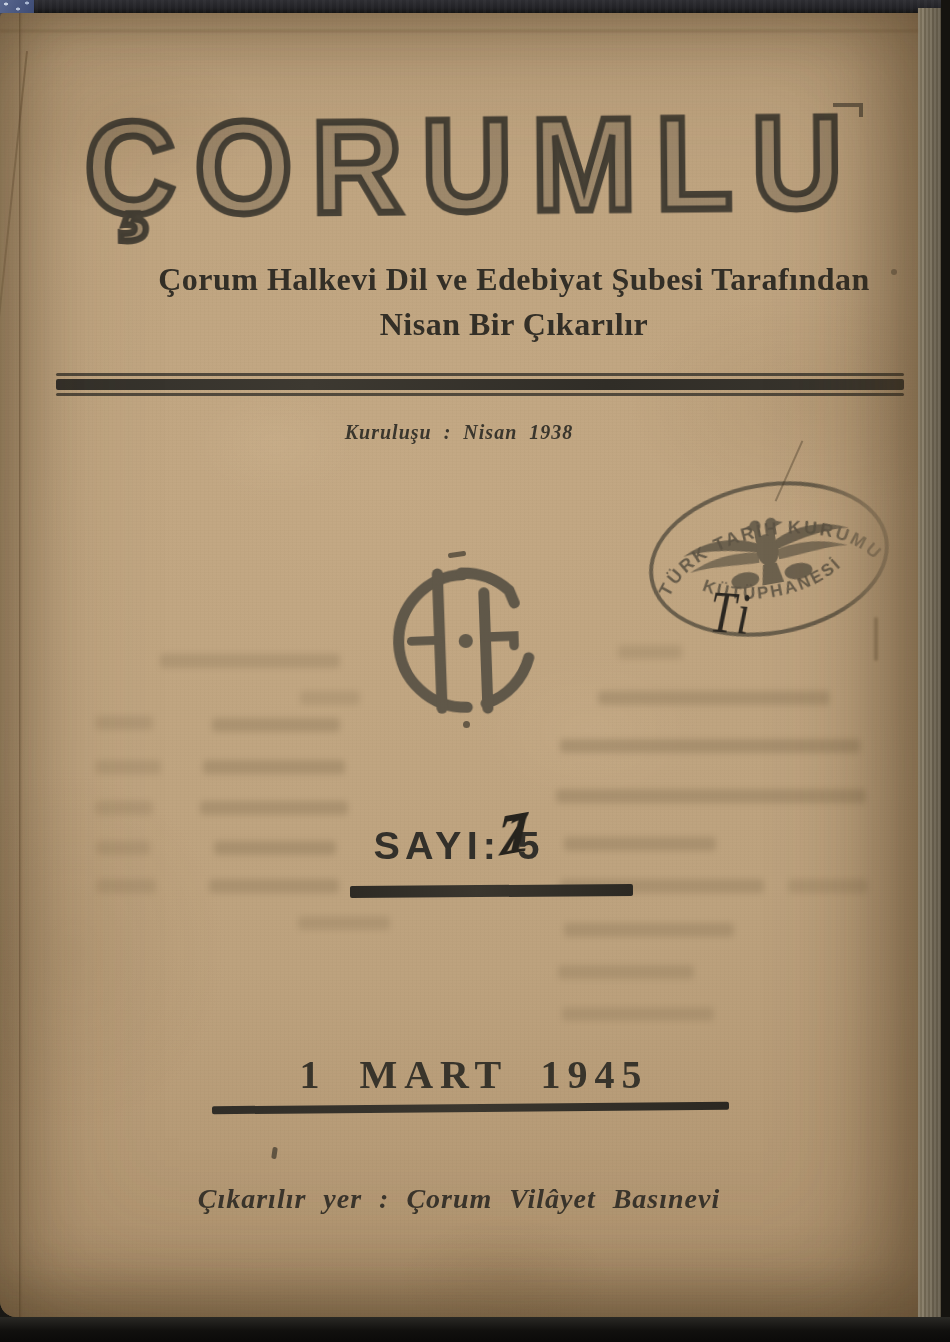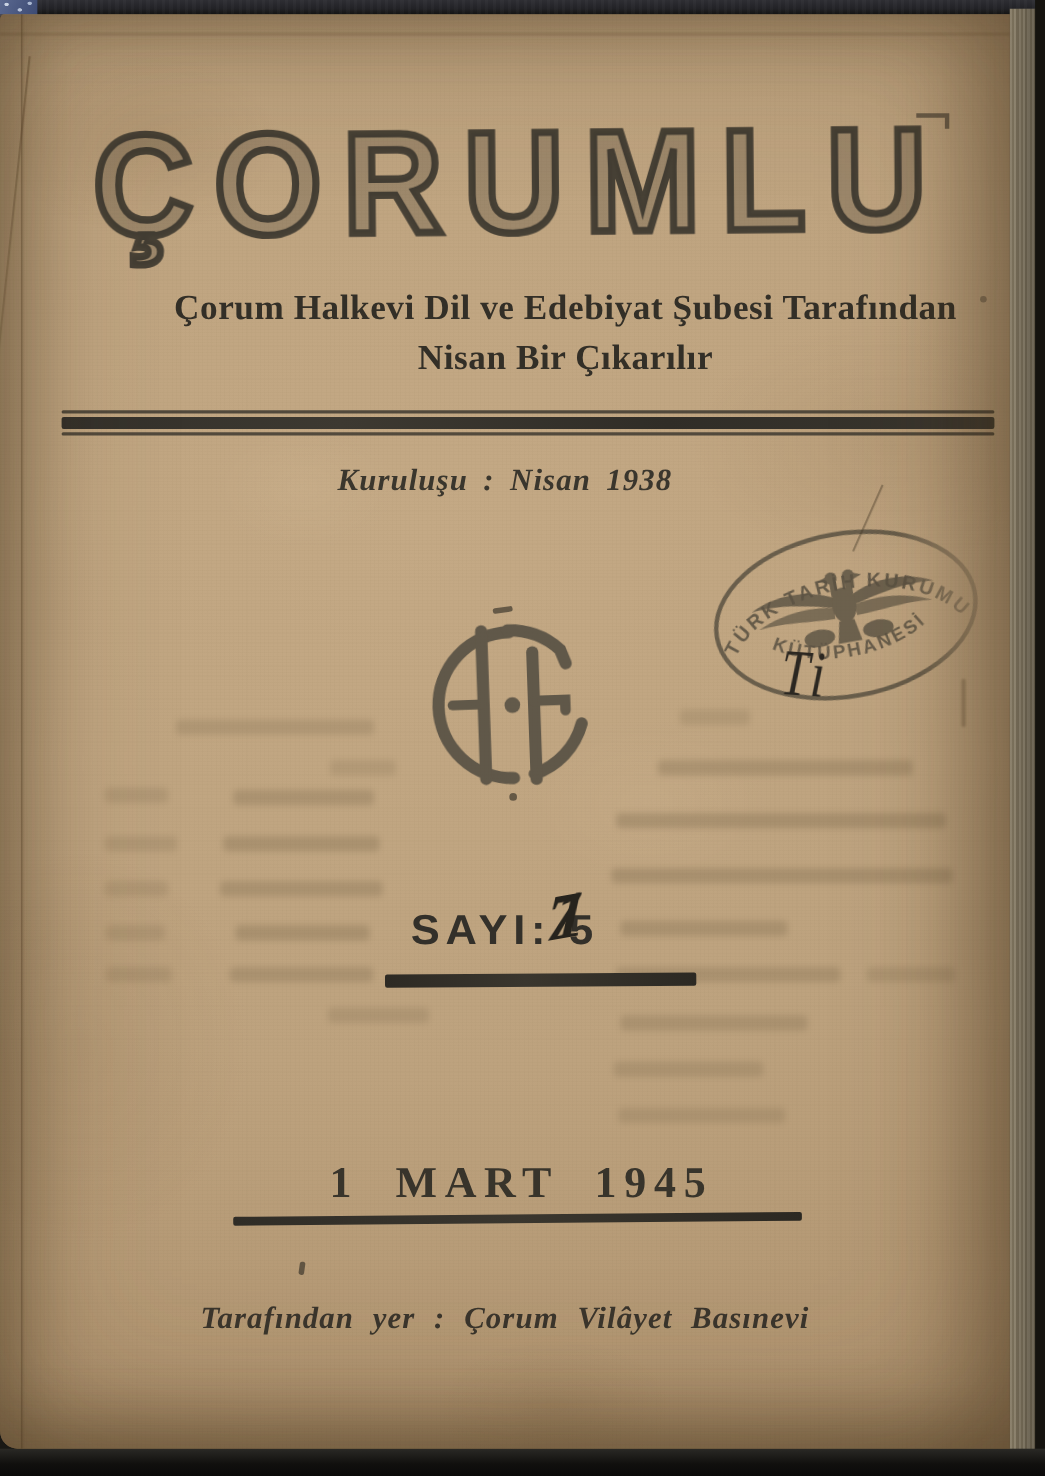--- a/index.html
+++ b/index.html
@@ -62,21 +62,21 @@
     transform:rotate(-.5deg) scaleY(1.04);filter:blur(.35px);
     text-shadow:0 0 2px rgba(55,51,43,.25);}
   .subtitle{position:absolute;left:0;top:244px;width:948px;text-align:center;
     font-family:"Liberation Serif", serif;font-weight:700;font-size:32px;line-height:45px;
     color:#332f27;letter-spacing:.5px;filter:blur(.25px);padding-left:40px;}
   .rule-block{position:absolute;left:56px;top:360px;width:848px;}
   .rule-thin{height:3px;background:rgba(54,50,42,.8);border-radius:2px;}
   .rule-thick{height:11px;margin:3px 0;border-radius:2px;
     background:linear-gradient(90deg,#33302a 0%,#3d3931 30%,#302d27 65%,#3b372f 100%);}
   .founding-line{position:absolute;left:0;top:408px;width:918px;text-align:center;
-    font-family:"Liberation Serif", serif;font-style:italic;font-weight:700;font-size:28px;
+    font-family:"Liberation Serif", serif;font-style:italic;font-weight:700;font-size:20px;
     color:#3a362d;letter-spacing:1px;word-spacing:6px;filter:blur(.25px);}
 
   .monogram{position:absolute;left:390px;top:552px;width:150px;height:152px;
     transform:rotate(-2deg);opacity:.85;filter:blur(.45px);}
 
   .stamp{position:absolute;left:638px;top:455px;width:262px;height:182px;
     transform:rotate(-10deg);opacity:.88;
     -webkit-mask-image:linear-gradient(90deg,#000 72%,rgba(0,0,0,.45) 92%,rgba(0,0,0,.3) 100%);
     mask-image:linear-gradient(90deg,#000 72%,rgba(0,0,0,.45) 92%,rgba(0,0,0,.3) 100%);
     filter:blur(.3px);}
@@ -213,21 +213,21 @@
 
   <div class="handwriting-shelfmark">Ti</div>
 
   <div class="issue-line">SAYI: 5</div>
   <div class="issue-annotation">71</div>
   <div class="issue-rule"></div>
 
   <div class="date-line">1 MART 1945</div>
   <div class="date-rule"></div>
 
-  <div class="imprint-line">Tarafından yer : Çorum Vilâyet Basınevi</div>
+  <div class="imprint-line">Çıkarılır yer : Çorum Vilâyet Basınevi</div>
 
   <div>
     <div class="crease-v"></div>
     <div class="crease-diag"></div>
     <div class="crease-h"></div>
     <div class="crease-stamp"></div>
   </div>
   <div class="vignette"></div>
 </div>
 

